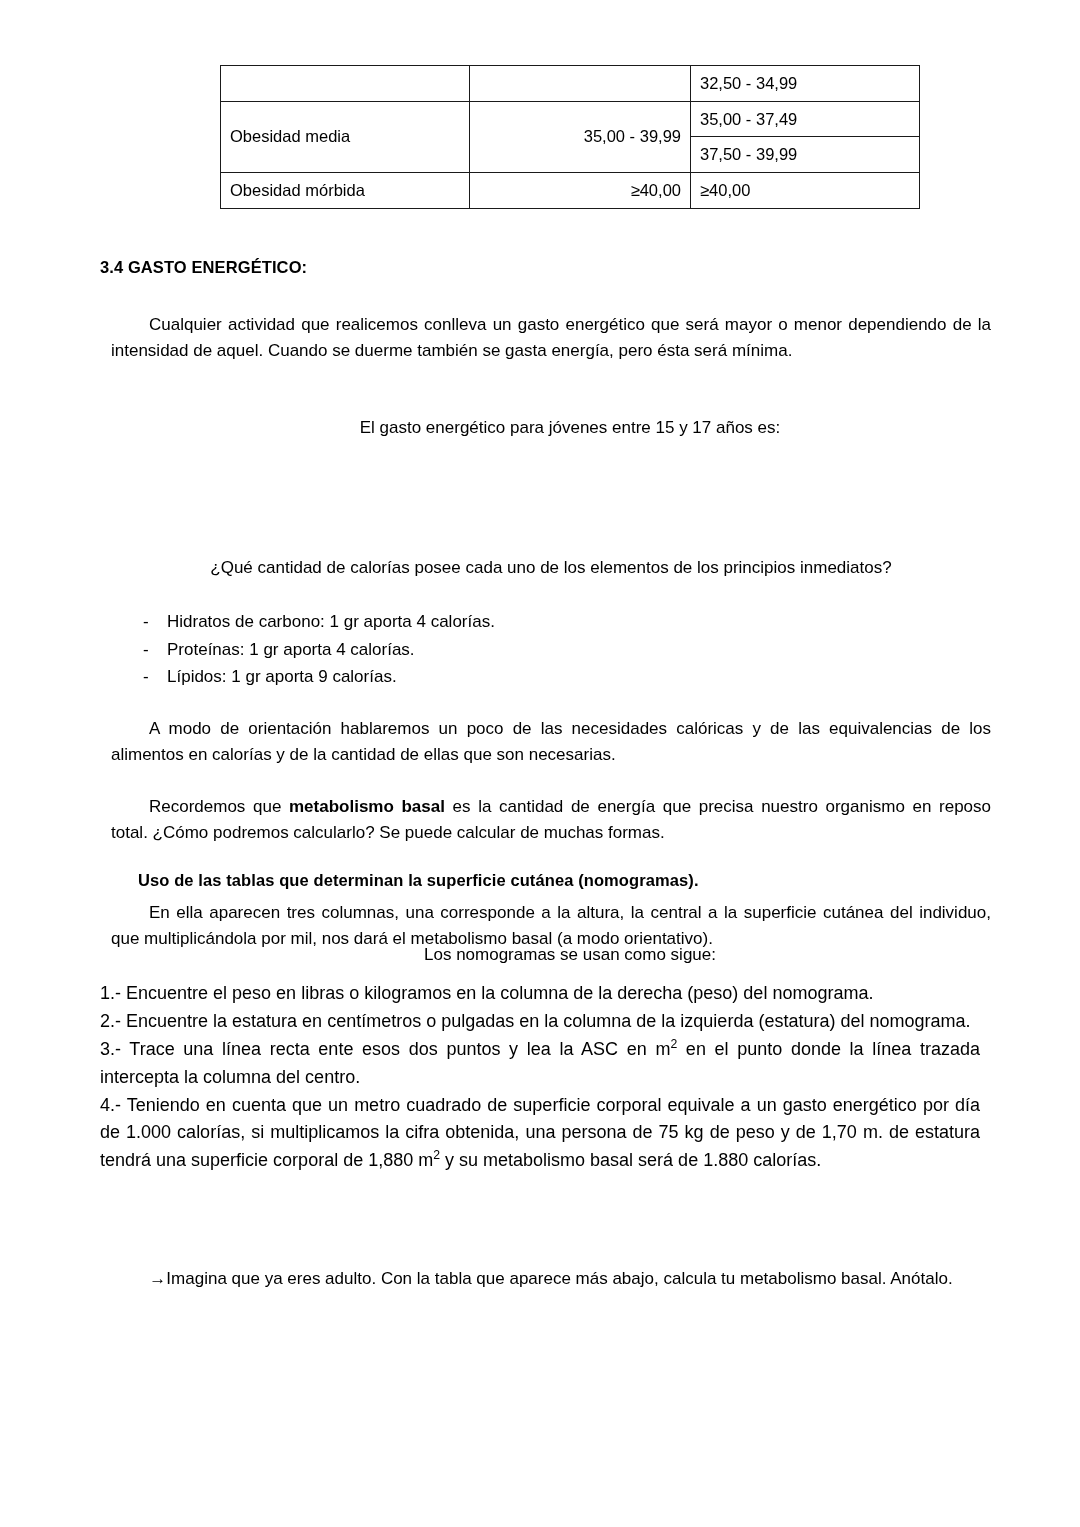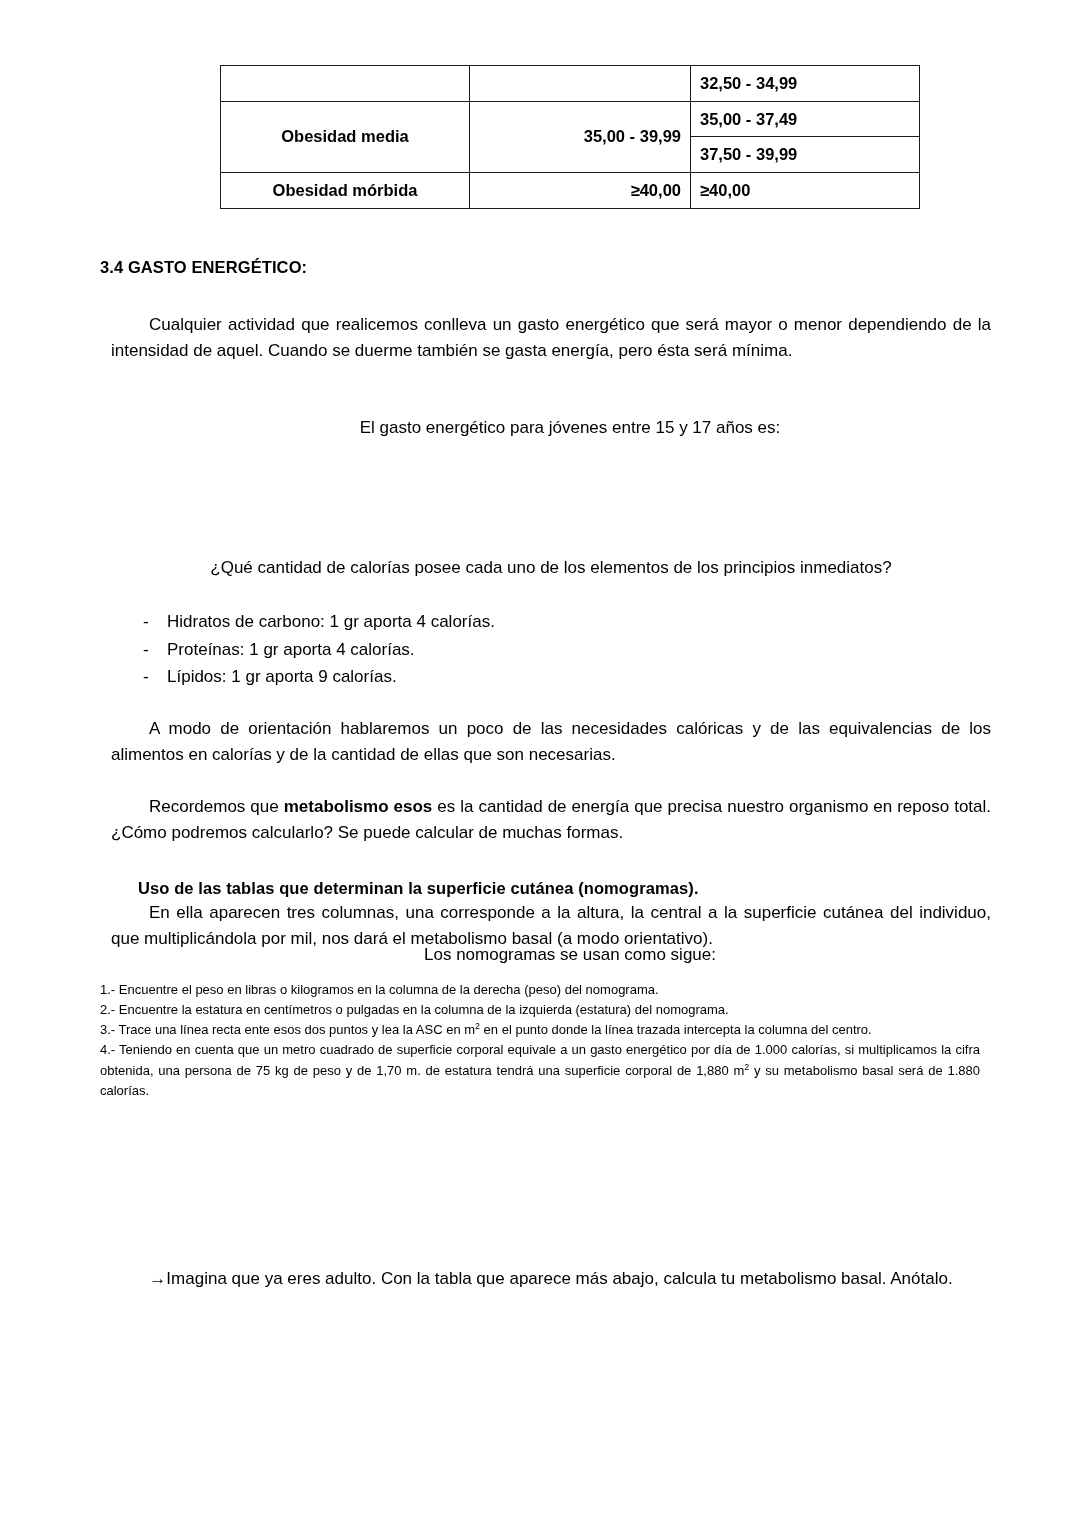--- a/index.html
+++ b/index.html
@@ -21,36 +21,35 @@
     height: 1527px;
     box-sizing: border-box;
   }
 
   
   .bmi-table-wrap {
     position: absolute;
     left: 220px;
     top: 65px;
     width: 642px;
-    font-weight: bold;
   }
   table.bmi {
     border-collapse: collapse;
     width: 642px;
     table-layout: fixed;
     font-size: 16.5px;
   }
   table.bmi td {
     border: 1.5px solid #1a1a1a;
     padding: 7px 9px;
     vertical-align: middle;
     line-height: 1.25;
     height: 20px;
   }
-  td.c1 { width: 230px; text-align: center; }
+  td.c1 { width: 230px; }
   td.c2 { width: 202px; text-align: right; }
   td.c3 { width: 210px; text-align: left; }
   td.empty { height: 22px; }
 
   
   .heading {
     position: absolute;
     font-size: 16.5px;
     font-weight: bold;
     letter-spacing: 0.1px;
@@ -105,21 +104,21 @@
     flex: 0 0 24px;
   }
   .dash-text { flex: 1 1 auto; }
 
   
   .steps {
     position: absolute;
     left: 100px;
     top: 980px;
     width: 880px;
-    font-size: 13px;
+    font-size: 18px;
     line-height: 1.55;
   }
   .step {
     text-align: justify;
     text-justify: inter-word;
     text-indent: 0;
   }
 </style>
 </head>
 <body>
@@ -170,23 +169,23 @@
       <span class="dash-text">Proteínas: 1 gr aporta 4 calorías.</span>
     </div>
     <div class="dash-item">
       <span class="dash-mark">-</span>
       <span class="dash-text">Lípidos: 1 gr aporta 9 calorías.</span>
     </div>
   </div>
 
   <div class="para indent" style="top:716px;">A modo de orientación hablaremos un poco de las necesidades calóricas y de las equivalencias de los alimentos en calorías y de la cantidad de ellas que son necesarias.</div>
 
-  <div class="para indent" style="top:794px;"><span>Recordemos que </span><span class="bold">metabolismo esos</span><span> es la cantidad de energía que precisa nuestro organismo en reposo total. ¿Cómo podremos calcularlo? Se puede calcular de muchas formas.</span></div>
+  <div class="para indent" style="top:794px;"><span>Recordemos que </span><span class="bold">metabolismo basal</span><span> es la cantidad de energía que precisa nuestro organismo en reposo total. ¿Cómo podremos calcularlo? Se puede calcular de muchas formas.</span></div>
 
-  <div class="heading" style="left:138px; top:871px;margin-top:8px;">Uso de las tablas que determinan la superficie cutánea (nomogramas).</div>
+  <div class="heading" style="left:138px; top:871px;">Uso de las tablas que determinan la superficie cutánea (nomogramas).</div>
 
   <div class="para indent" style="top:900px;">En ella aparecen tres columnas, una corresponde a la altura, la central a la superficie cutánea del individuo, que multiplicándola por mil, nos dará el metabolismo basal (a modo orientativo).</div>
 
   <div class="para left" style="top:942px; left:138px; width:842px;">Los nomogramas se usan como sigue:</div>
 
   <div class="steps">
     <div class="step">1.- Encuentre el peso en libras o kilogramos en la columna de la derecha (peso) del nomograma.</div>
     <div class="step">2.- Encuentre la estatura en centímetros o pulgadas en la columna de la izquierda (estatura) del nomograma.</div>
     <div class="step"><span>3.- Trace una línea recta ente esos dos puntos y lea la ASC en m</span><sup>2</sup><span> en el punto donde la línea trazada intercepta la columna del centro.</span></div>
     <div class="step"><span>4.- Teniendo en cuenta que un metro cuadrado de superficie corporal equivale a un gasto energético por día de 1.000 calorías, si multiplicamos la cifra obtenida, una persona de 75 kg de peso y de 1,70 m. de estatura tendrá una superficie corporal de 1,880 m</span><sup>2</sup><span> y su metabolismo basal será de 1.880 calorías.</span></div>

